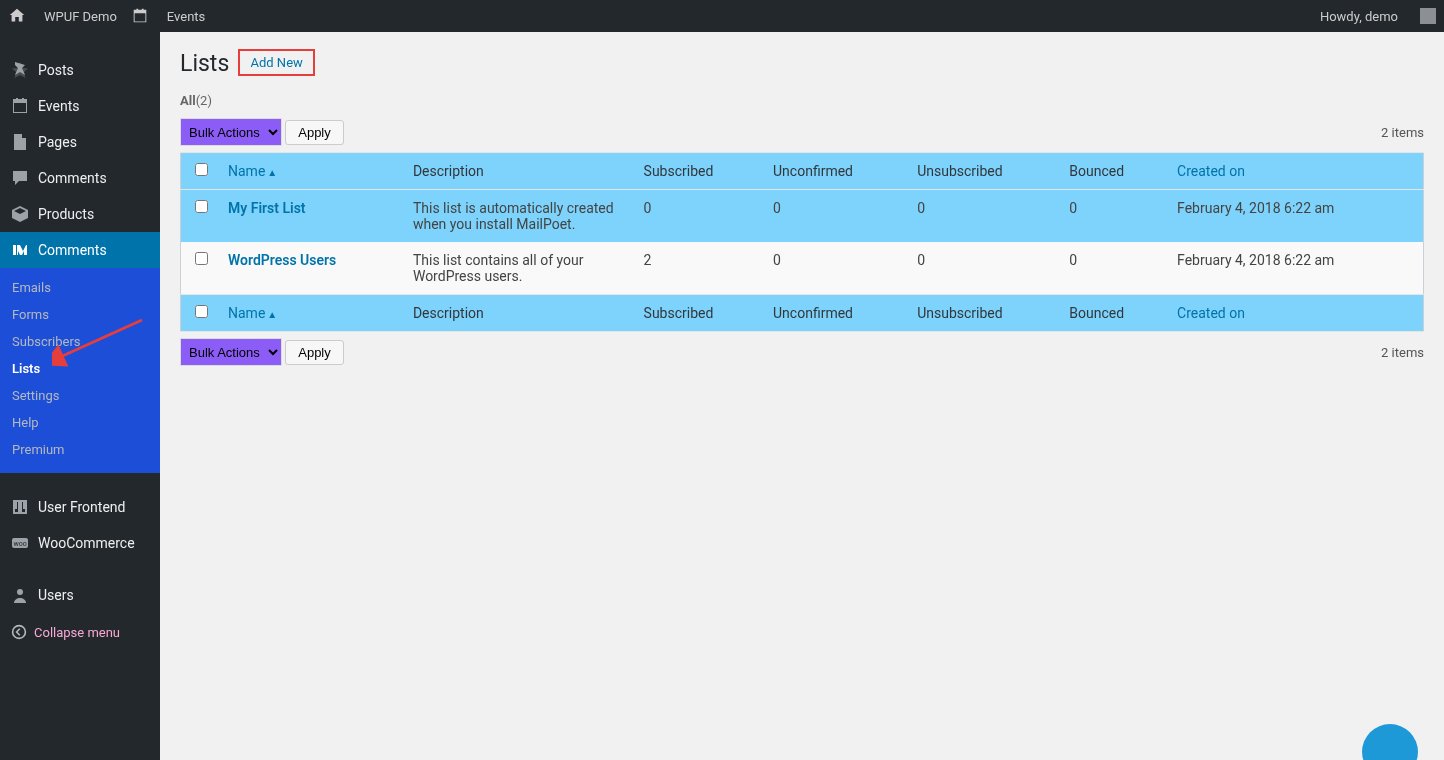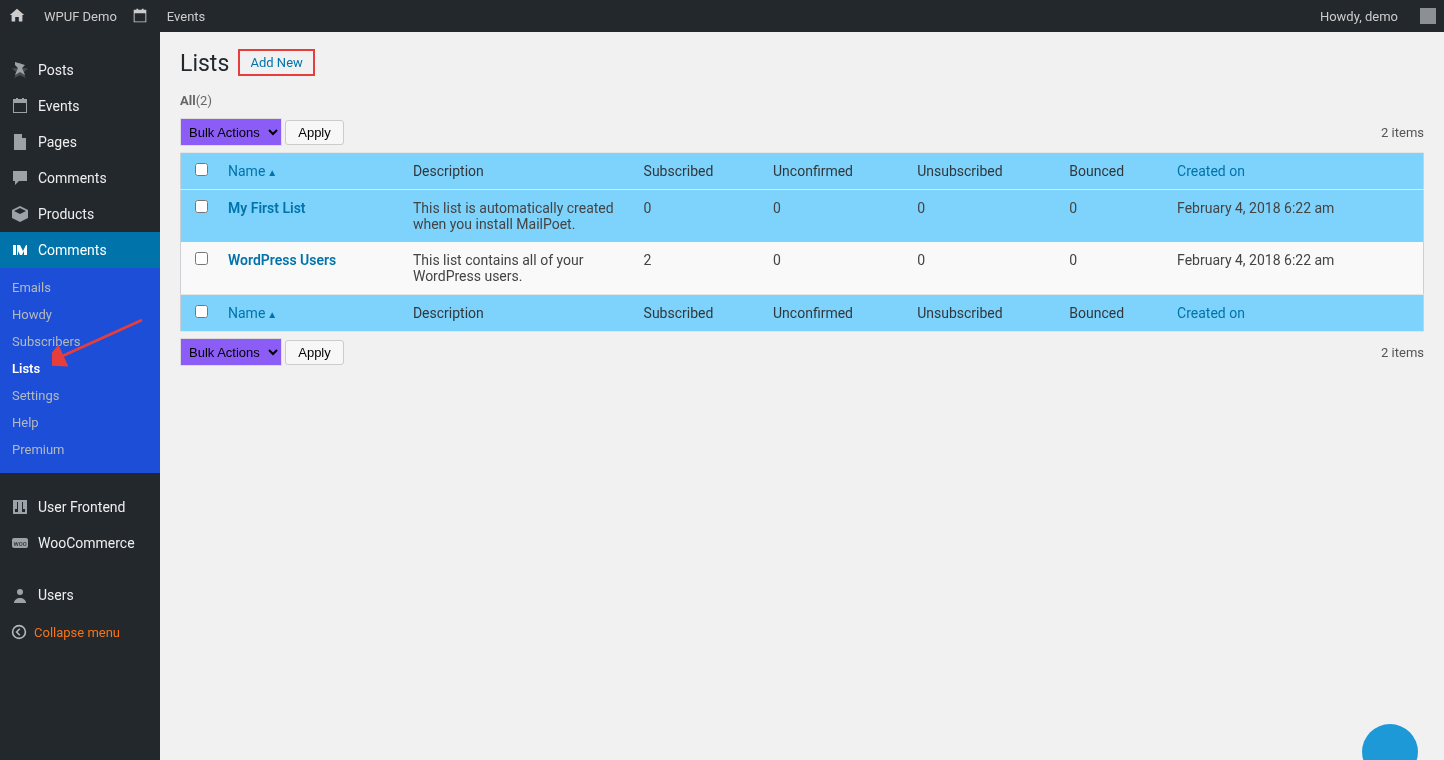--- a/index.html
+++ b/index.html
@@ -14,21 +14,21 @@
 #adminmenu { list-style: none; margin: 0; padding-top: 20px; }
 #adminmenu li { position: relative; }
 #adminmenu li > a { display: flex; align-items: center; padding: 8px 10px; color: #eee; text-decoration: none; font-size: 14px; cursor: pointer; }
 #adminmenu li > a .menu-icon { width: 20px; height: 20px; margin-right: 8px; display: inline-flex; align-items: center; justify-content: center; color: #9ca2a7; }
 #adminmenu li.current > a { background: #0073aa; color: #fff; }
 #adminmenu li.current > a .menu-icon { color: #fff; }
 #adminmenu li.current::after { content:""; position: absolute; right: -8px; top: 50%; margin-top: -8px; border: 8px solid transparent; border-right-color: #f1f1f1; }
 #adminmenu .submenu { list-style: none; background: #1d4ed8; padding: 6px 0 10px 0; }
 #adminmenu .submenu li a { display: block; padding: 6px 12px; color: #b4b9be; font-size: 13px; text-decoration: none; cursor: pointer; }
 #adminmenu .submenu li.active a { color: #fff; font-weight: 600; }
-#collapse-menu { padding: 10px; color: #f97316; display: flex; align-items: center; gap: 6px; cursor: pointer; font-size: 13px; }
+#collapse-menu { padding: 10px; color: #f9a8d4; display: flex; align-items: center; gap: 6px; cursor: pointer; font-size: 13px; }
 #collapse-menu .collapse-icon { width: 18px; height: 18px; display: inline-flex; align-items: center; justify-content: center; }
 
 #wpbody { position: absolute; top: 32px; left: 160px; right: 0; bottom: 0; background: #f1f1f1; padding: 10px 20px 40px 20px; overflow: auto; }
 .wrap h1 { font-size: 23px; font-weight: 400; color: #23282d; display: inline-block; margin: 8px 6px 14px 0; }
 .page-title-action { display: inline-block; border: 2px solid #e63d3d; color: #0073aa; padding: 4px 10px; font-size: 13px; cursor: pointer; vertical-align: 4px; }
 
 .subsubsub { margin: 2px 0 10px 0; color: #666; font-size: 13px; }
 .subsubsub .count { color: #666; }
 
 .tablenav { display: flex; justify-content: space-between; align-items: center; margin: 6px 0; }
@@ -143,21 +143,21 @@
               <path d="M3 5h3v10H3V5zm4 0h3l3 6 3-6h1v10h-3v-4l-2 4h-2l-2-4v4H7V5z"></path>
             </svg>
           </span>
           <span>Comments</span>
         </a>
         <ul class="submenu">
           <li>
             <a>Emails</a>
           </li>
           <li>
-            <a>Howdy</a>
+            <a>Forms</a>
           </li>
           <li>
             <a>Subscribers</a>
           </li>
           <li class="active">
             <a>Lists</a>
           </li>
           <li>
             <a>Settings</a>
           </li>

